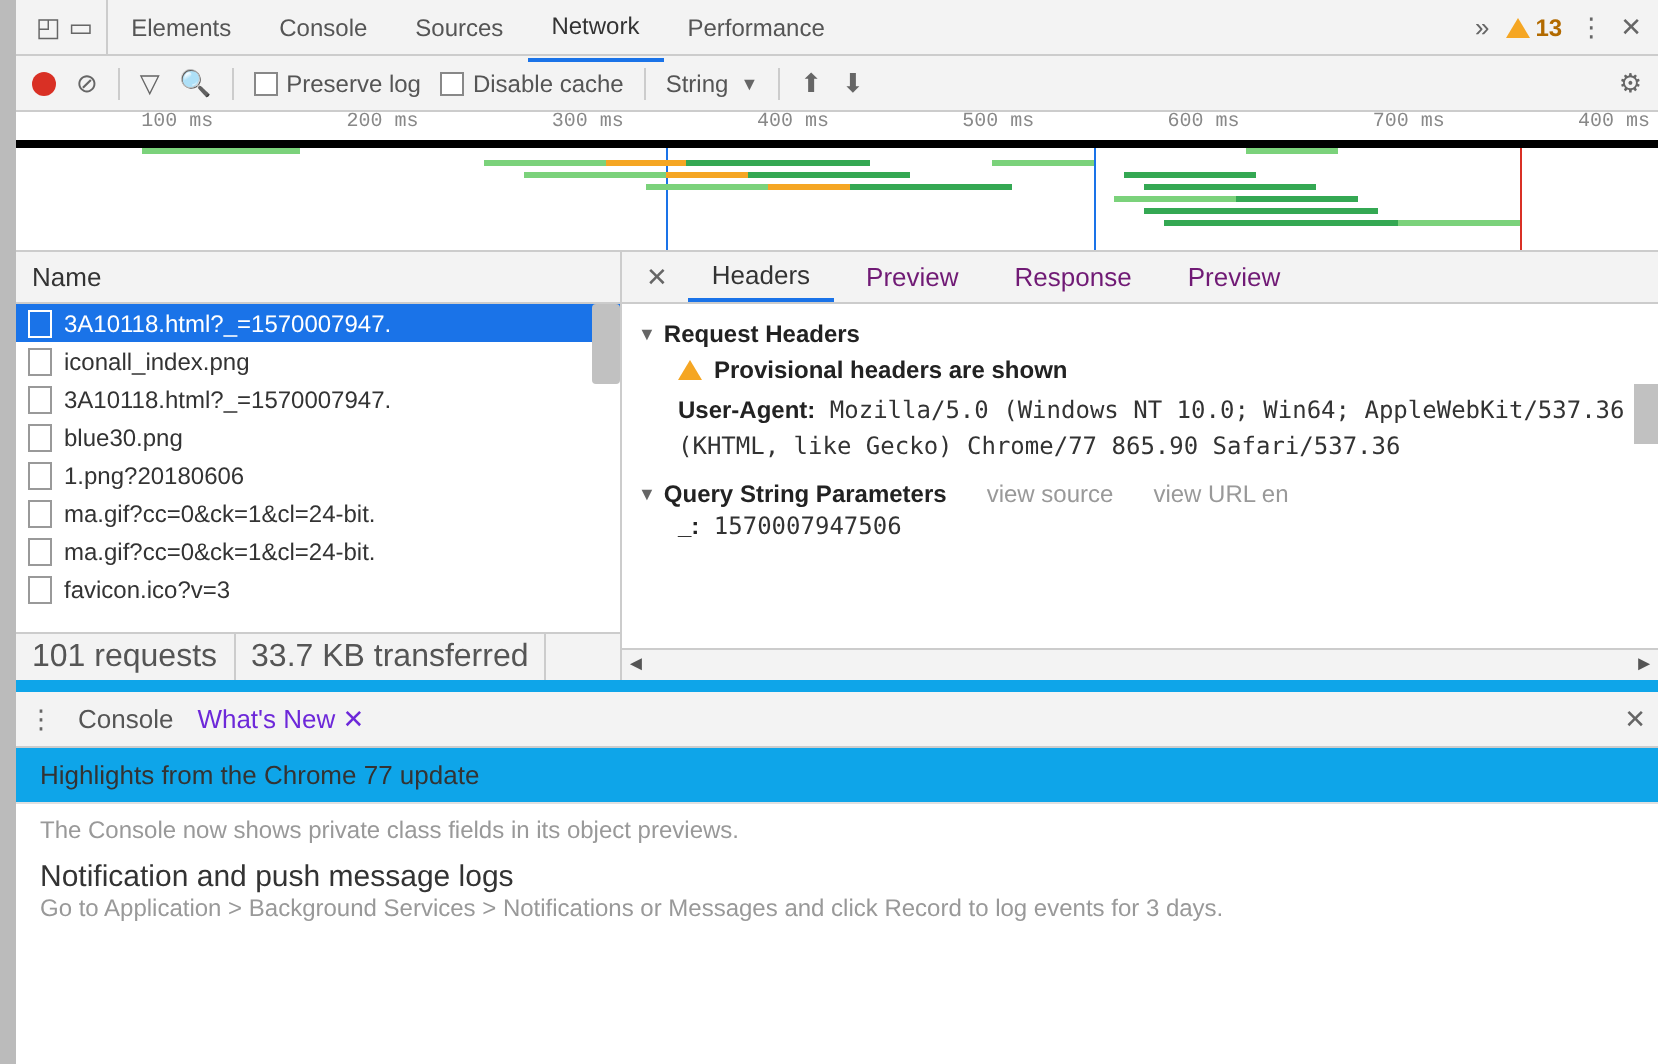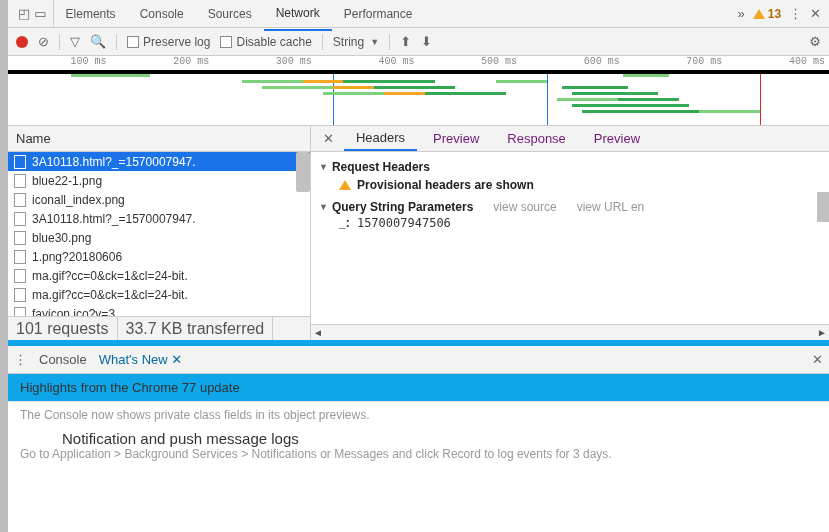--- a/index.html
+++ b/index.html
@@ -46,25 +46,25 @@
 .tri { font-size: 9px; color: #666; }
 .kv { padding-left: 20px; line-height: 1.5; font-family: Consolas, monospace; color: #333; }
 .kv .k { font-weight: bold; color: #222; font-family: "Segoe UI", Arial, sans-serif; }
 .prov { display: flex; align-items: center; gap: 6px; padding-left: 20px; font-weight: bold; color: #222; margin-bottom: 4px; }
 .qsp-row { display: flex; align-items: center; gap: 20px; margin-top: 8px; }
 .qsp-row .lnk { color: #999; font-size: 12px; }
 .hscroll { height: 16px; border-top: 1px solid #ccc; background: #f3f3f3; display: flex; align-items: center; justify-content: space-between; padding: 0 2px; }
 .hscroll .arrow { font-size: 10px; color: #555; }
 .drawer-tabs { height: 28px; display: flex; align-items: center; border-bottom: 1px solid #ccc; background: #f3f3f3; padding: 0 6px; gap: 12px; font-size: 13px; }
 .drawer-tabs .tab { color: #555; }
-.drawer-tabs .tab.active { font-weight: normal; color: #0369a1; }
+.drawer-tabs .tab.active { font-weight: normal; color: #6d28d9; }
 .drawer-body { padding: 6px 12px; }
 .highlight-bar { background: #0ea5e9; border-bottom: 1px solid #e0e0e0; padding: 6px 12px; font-size: 13px; color: #333; }
 .greytxt { color: #999; }
-.section-title { font-size: 15px; color: #333; margin-top: 8px; margin-left: 42px; }
+.section-title { font-size: 15px; color: #333; margin-top: 8px; }
 .body-thumb { position: absolute; right: 0; top: 40px; width: 12px; height: 30px; background: #c1c1c1; }
 </style>
 </head>
 <body>
 
 <div class="tabs">
   <div class="dock-icons">
     <span class="icon">◰</span>
     <span class="icon">▭</span>
   </div>
@@ -151,24 +151,20 @@
   <div class="leftpane">
     <div class="hdr">Name</div>
     <div class="list" id="req-list">
       <div class="scroll-thumb"></div>
     <div class="req-row sel">
           <span class="ficon"></span>
           <span>3A10118.html?_=1570007947.</span>
         </div>
         <div class="req-row">
           <span class="ficon"></span>
-          <span>blue22-1.png</span>
-        </div>
-        <div class="req-row">
-          <span class="ficon"></span>
           <span>iconall_index.png</span>
         </div>
         <div class="req-row">
           <span class="ficon"></span>
           <span>3A10118.html?_=1570007947.</span>
         </div>
         <div class="req-row">
           <span class="ficon"></span>
           <span>blue30.png</span>
         </div>
@@ -204,20 +200,21 @@
     </div>
     <div class="body">
       <div class="collapsible">
           <span class="tri">▼</span>
           <span>Request Headers</span>
         </div>
       <div class="prov">
           <span class="warn-tri"></span>
           <span>Provisional headers are shown</span>
         </div>
+      <div class="kv"><span class="k">User-Agent:</span> <span>Mozilla/5.0 (Windows NT 10.0; Win64; AppleWebKit/537.36 (KHTML, like Gecko) Chrome/77 865.90 Safari/537.36</span></div>
       <div class="qsp-row">
         <div class="collapsible" style="margin:0">
             <span class="tri">▼</span>
             <span>Query String Parameters</span>
           </div>
         <span class="lnk">view source</span>
         <span class="lnk">view URL en</span>
       </div>
       <div class="kv"><span class="k">_:</span> <span>1570007947506</span></div>
       <div class="body-thumb"></div>

